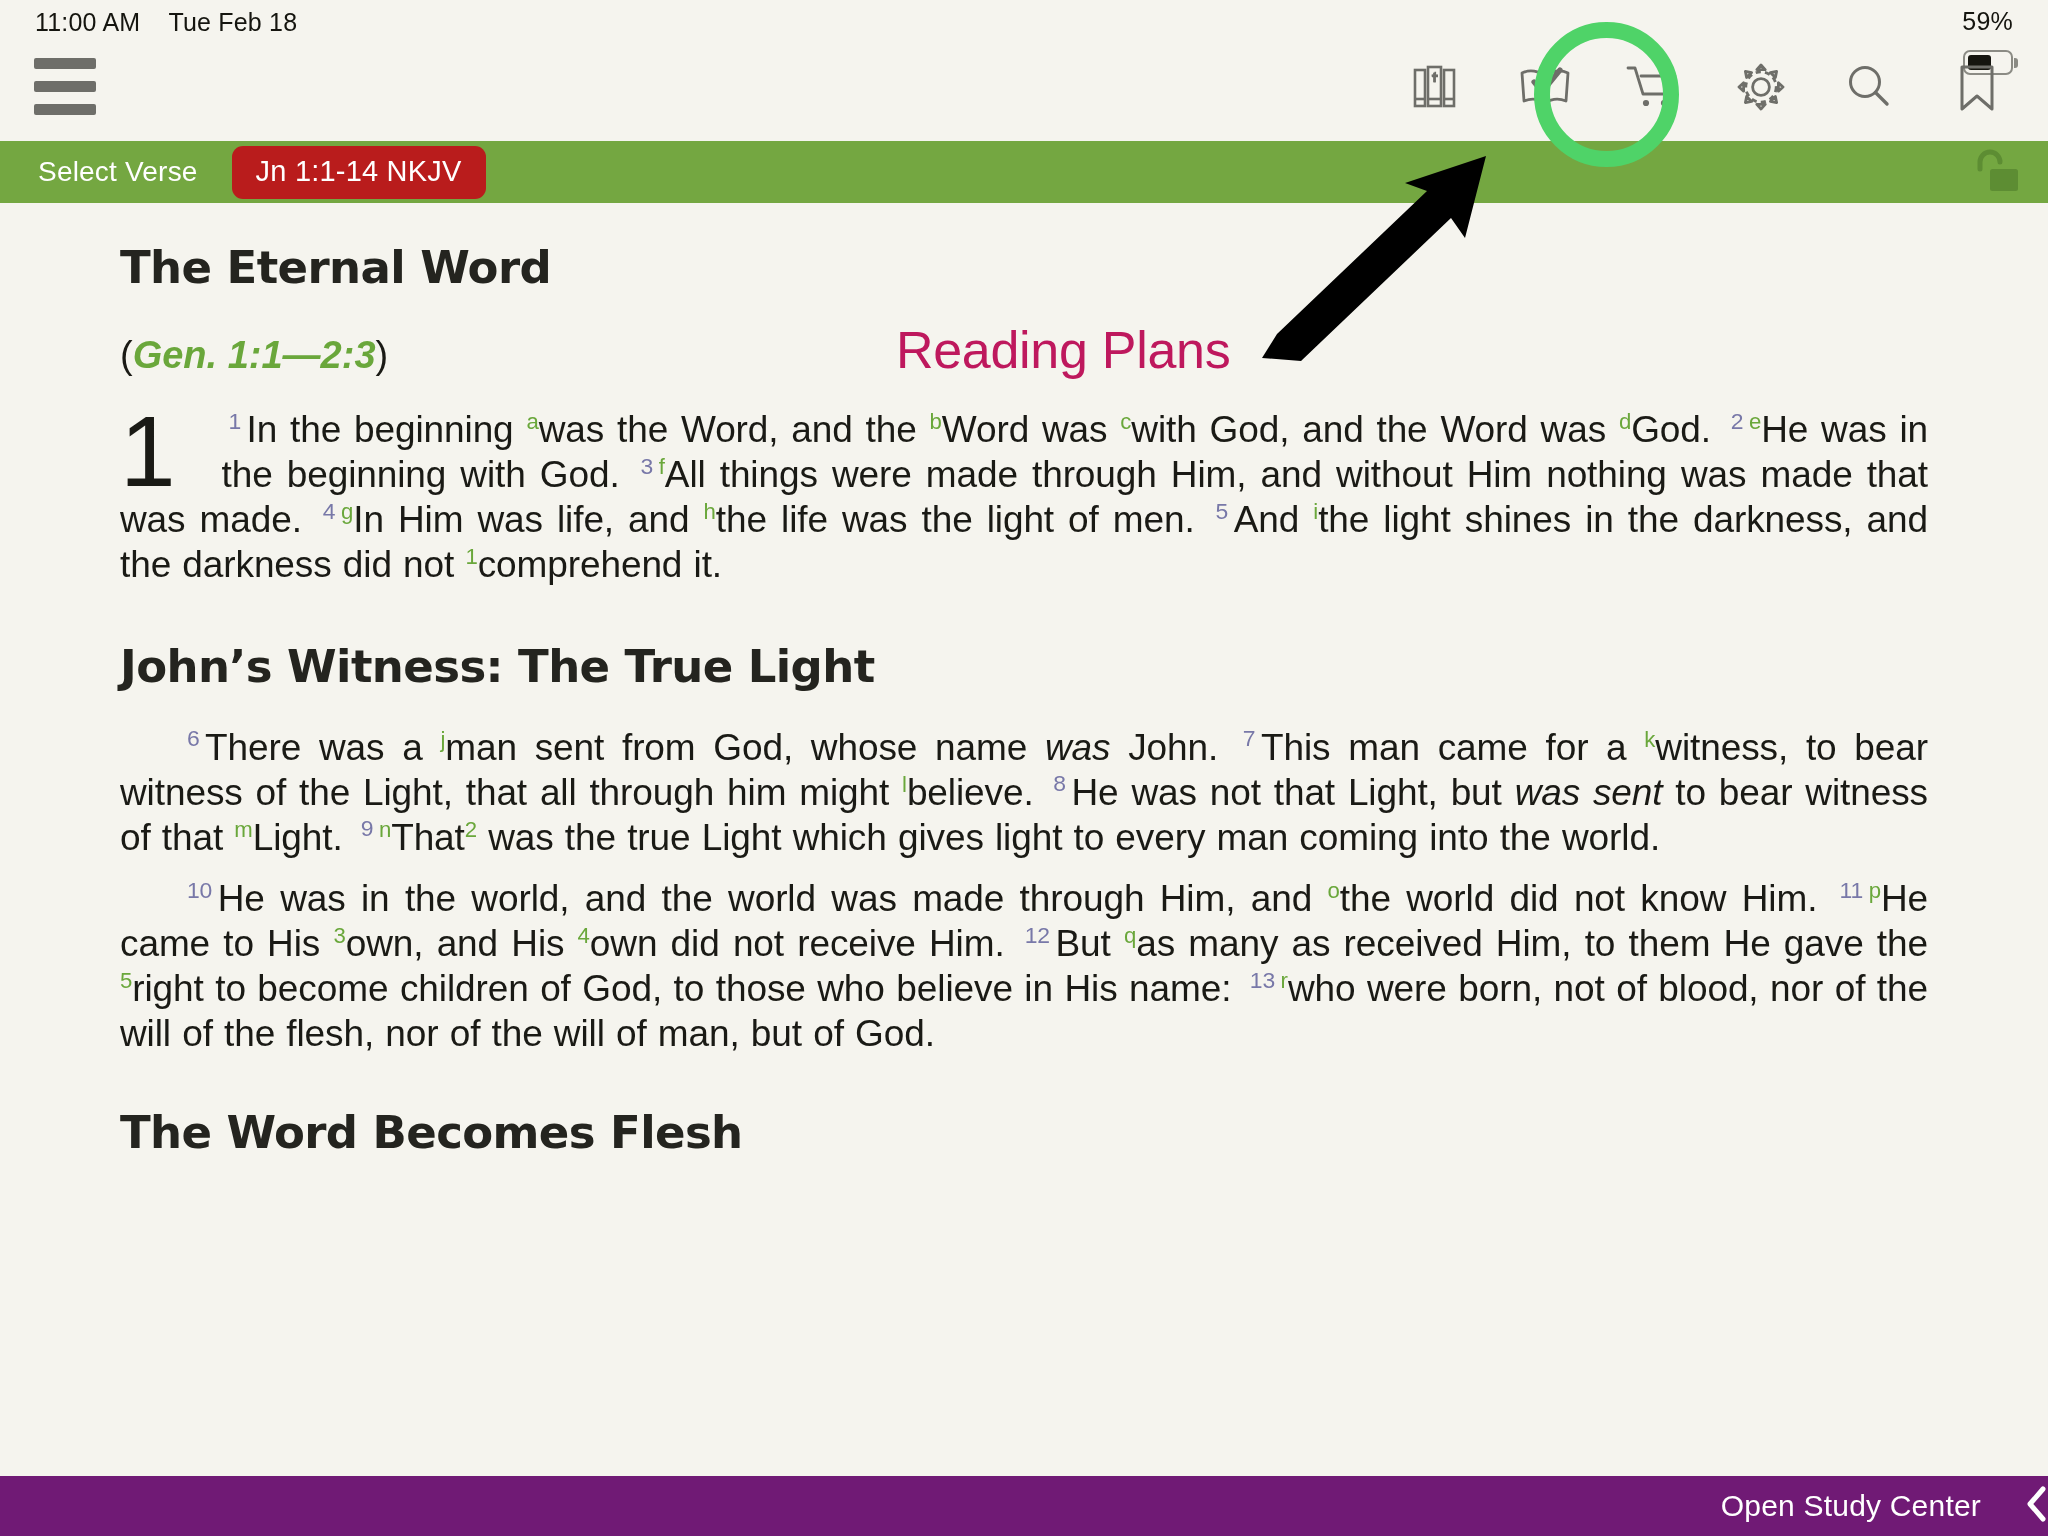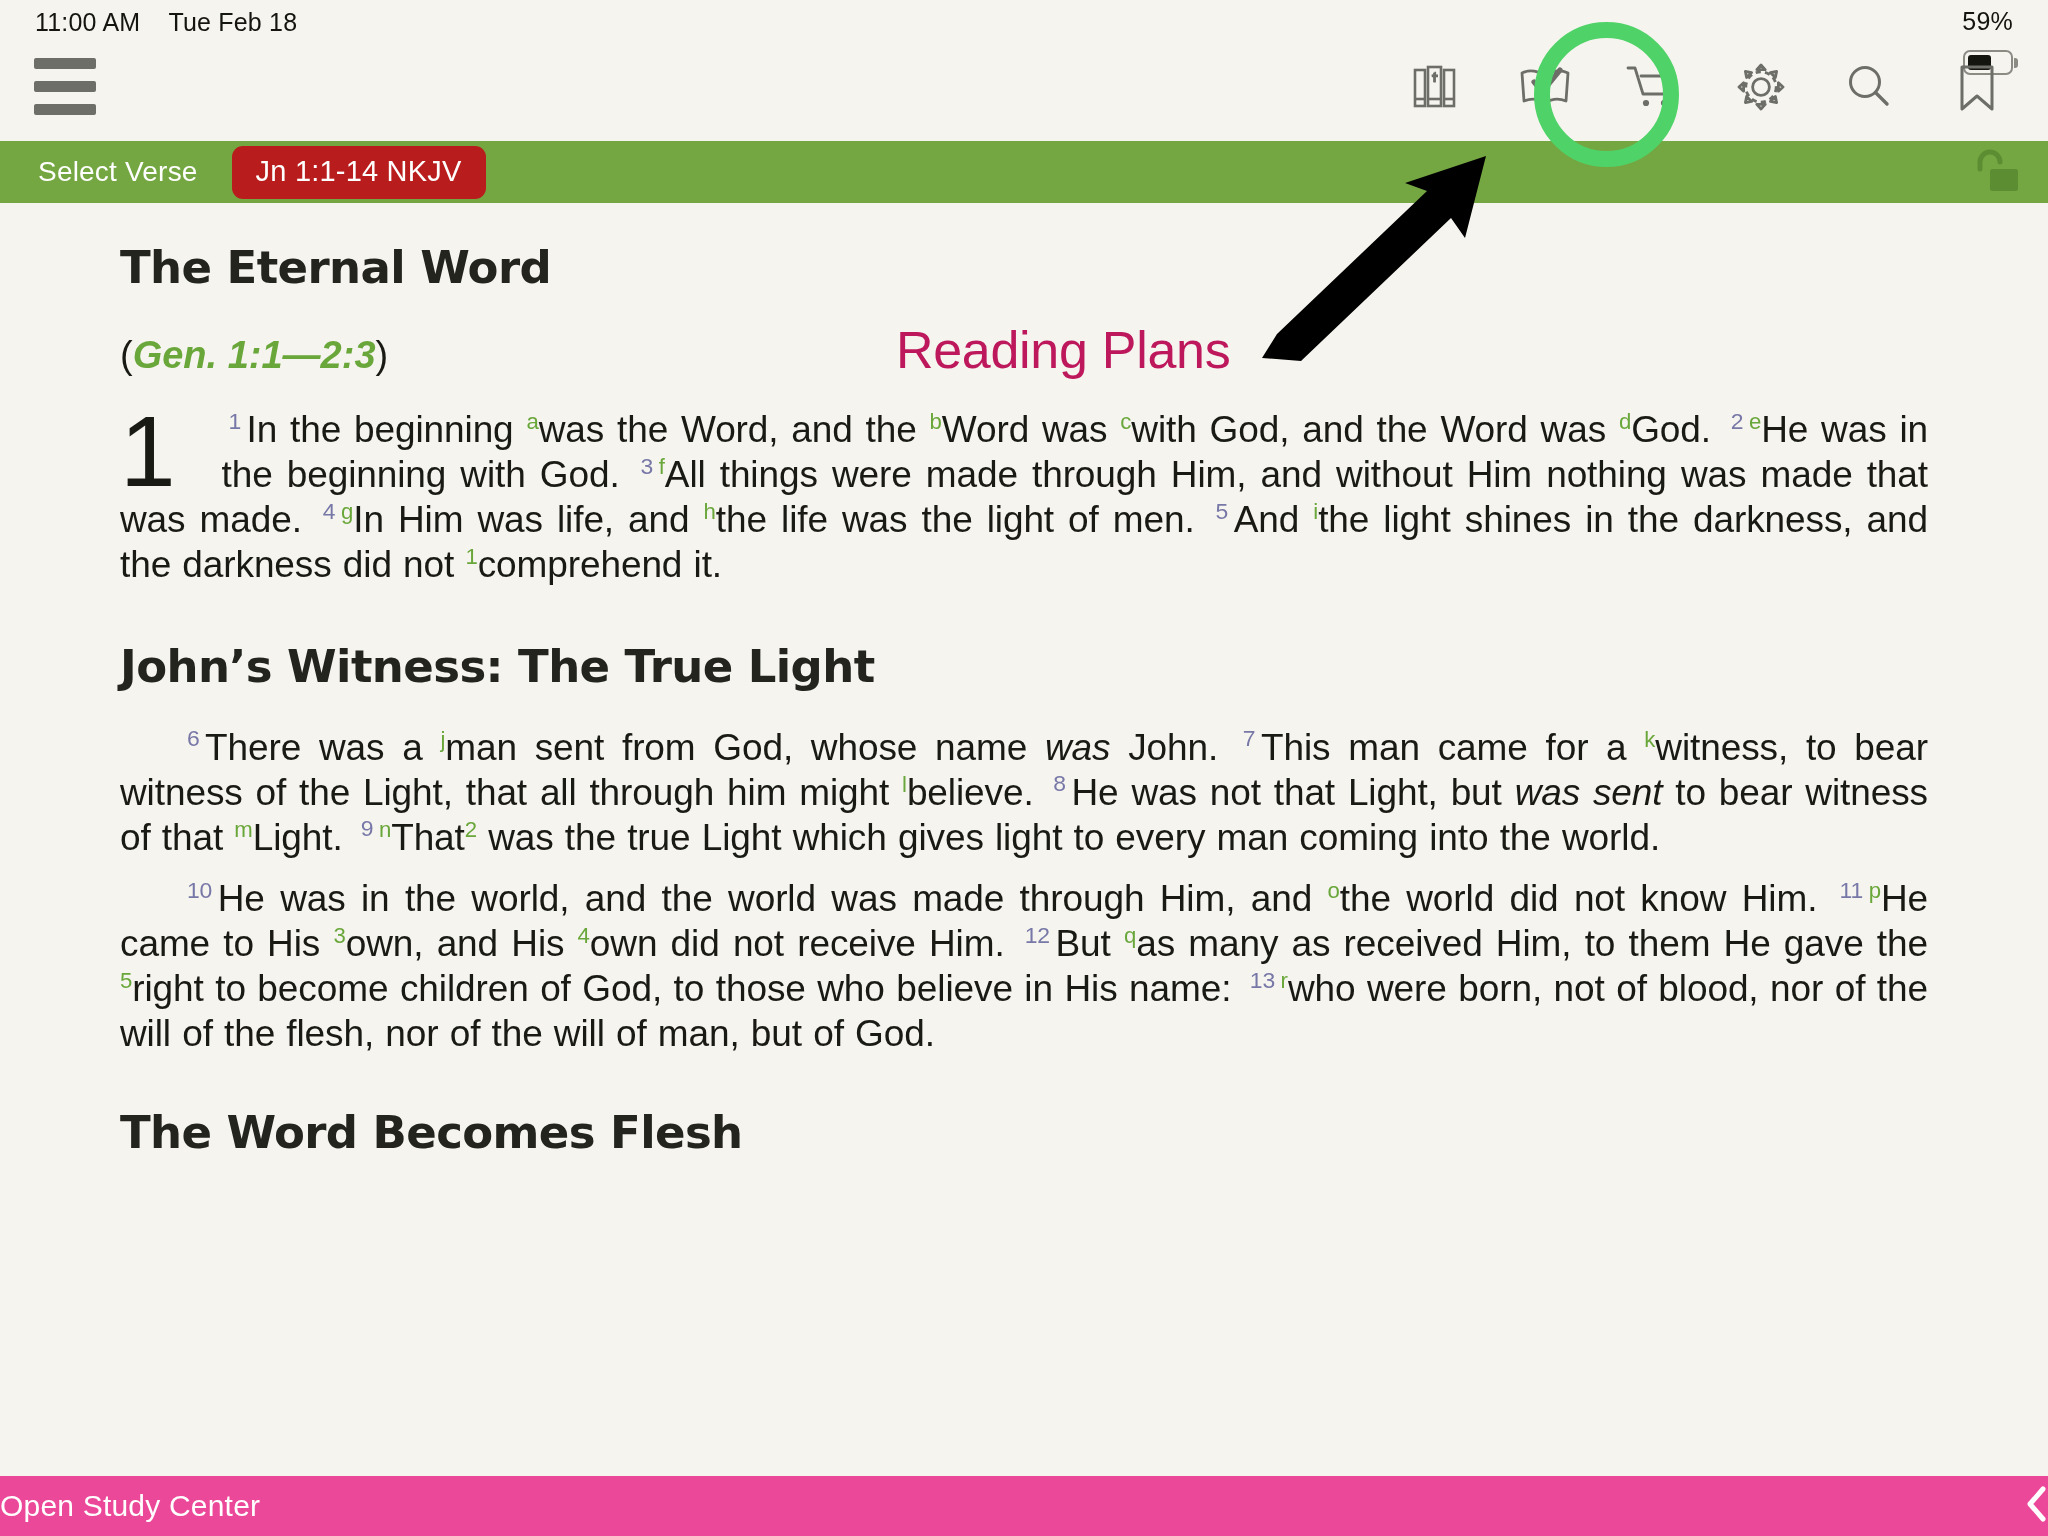--- a/index.html
+++ b/index.html
@@ -95,22 +95,22 @@
   
   .anno{
     position:absolute; left:896px; top:320px; font-size:52px; color:#be185d;
     font-family:"Liberation Sans", sans-serif; z-index:25; letter-spacing:-0.3px;
   }
   .arrow{ position:absolute; left:1255px; top:148px; width:240px; height:240px; z-index:25; }
 
   
   .bottombar{
     position:absolute; bottom:0; left:0; width:2048px; height:60px;
-    background:#ec4899; display:flex; align-items:center; justify-content:space-between;
-    gap:26px; cursor:pointer; z-index:10;
+    background:#701a75; display:flex; align-items:center; justify-content:flex-end;
+    gap:43px; cursor:pointer; z-index:10;
   }
   .bottombar .lbl{ color:#ffffff; font-size:30px; letter-spacing:.2px; }
 </style>
 </head>
 <body>
 
 <div id="app">
 
   <div class="statusbar">
     <div class="sb-left">

